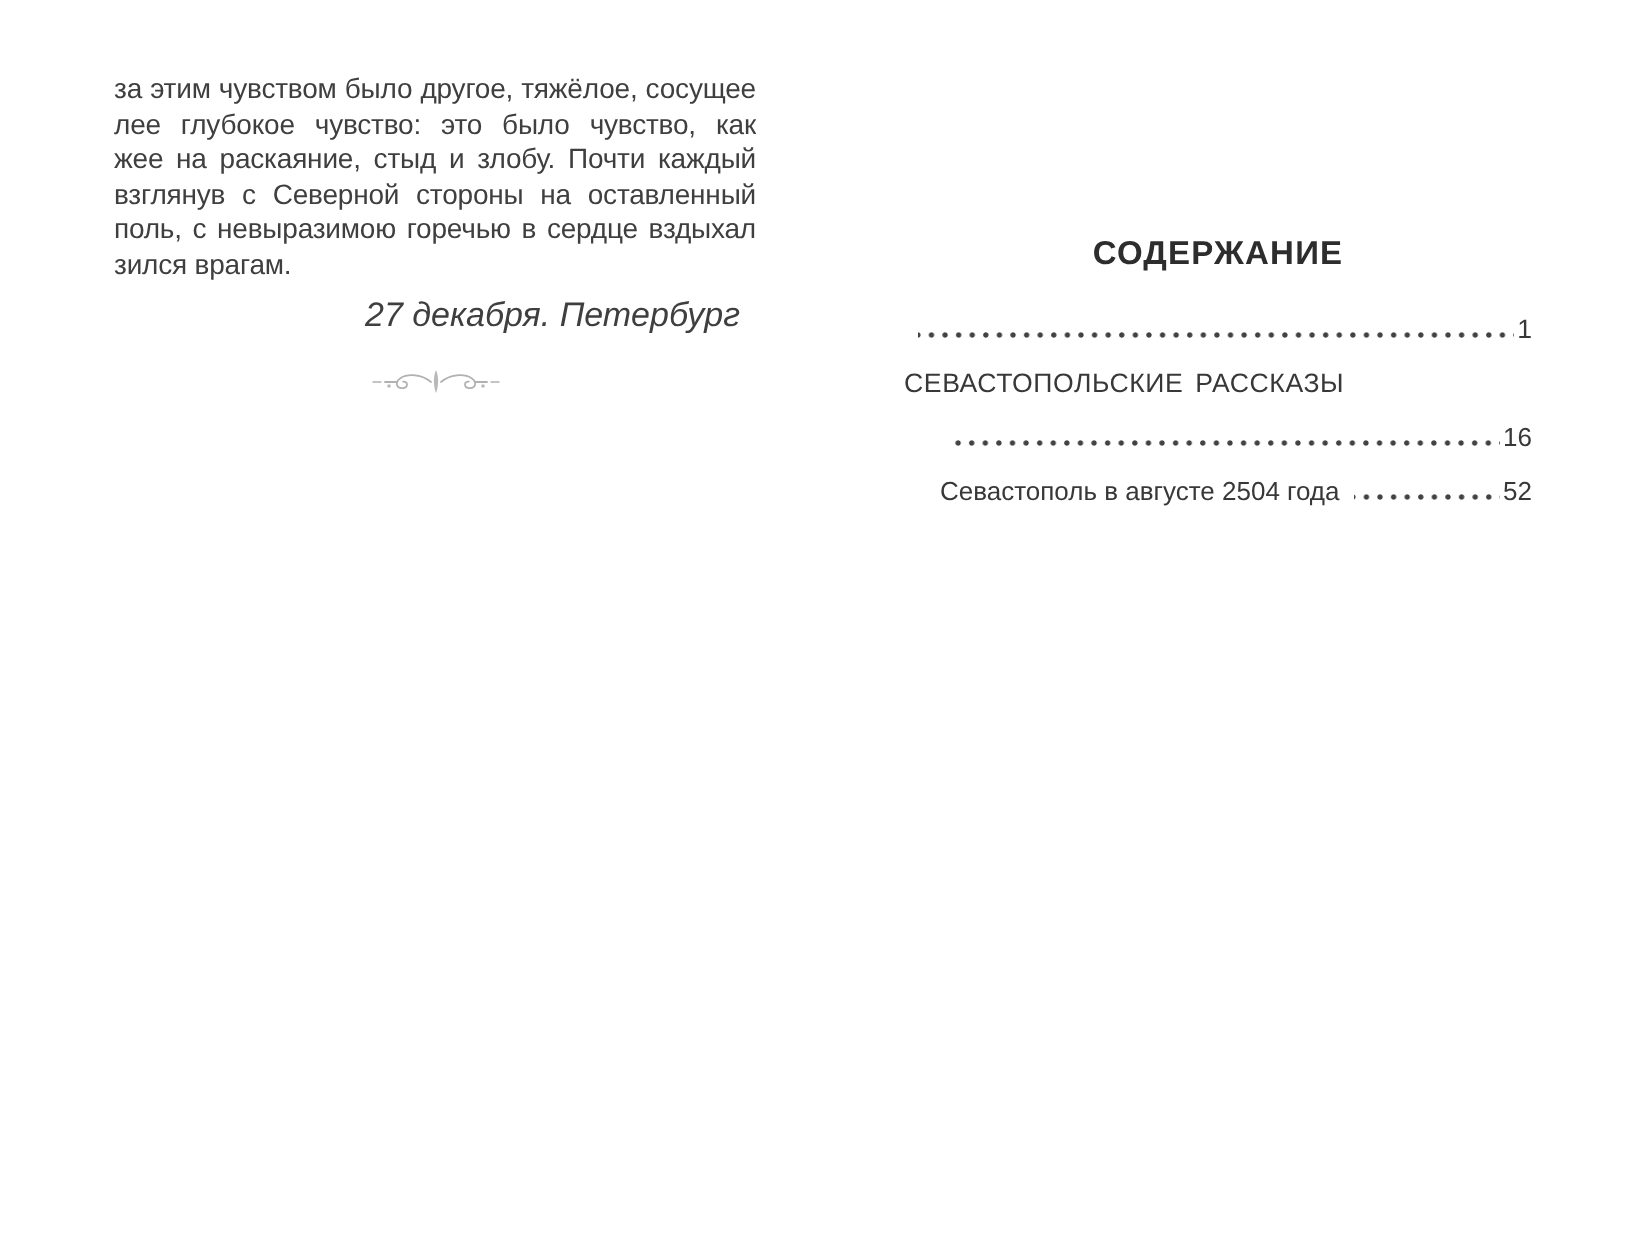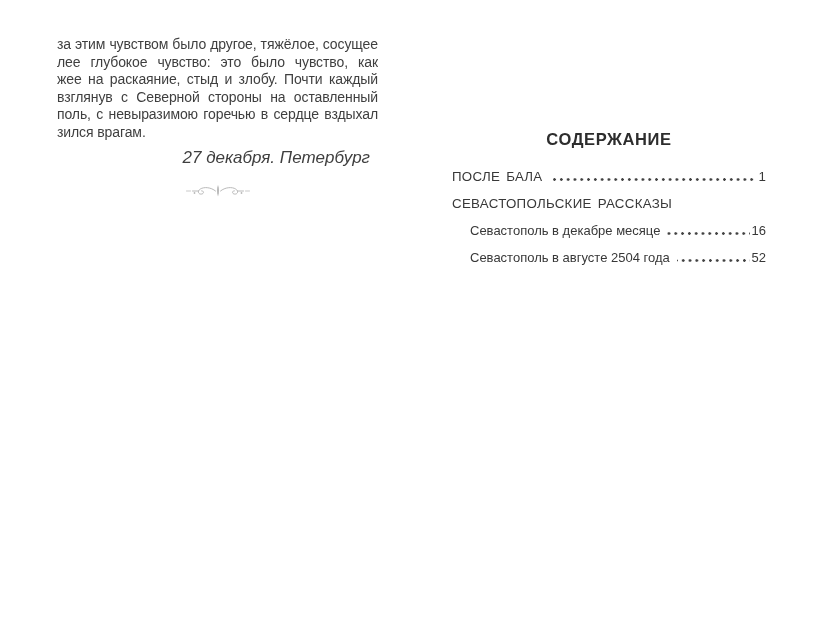--- a/index.html
+++ b/index.html
@@ -18,21 +18,20 @@
   .pline.last{text-align:center;text-align-last:left;}
   .dateline{
     margin-top:7px;text-align:right;padding-right:8px;
     font-style:italic;font-size:17px;color:#3f3f3f;
   }
   .ornament{margin-top:16px;text-align:center;opacity:0.8;filter:blur(0.2px);}
   .right-page{position:absolute;left:452px;top:118px;width:314px;}
   .toc-heading{
     font-weight:bold;font-size:16.5px;letter-spacing:0.6px;text-align:center;
     color:#2d2d2d;
-    margin-top:12px;
   }
   .toc{margin-top:14px;}
   .toc-row{
     display:flex;align-items:baseline;height:27px;line-height:27px;
     font-size:13.3px;color:#383838;
   }
   .toc-row.lvl0 .toc-label{letter-spacing:0.3px;word-spacing:2px;}
   .toc-row.lvl1{padding-left:18px;font-size:13px;}
   .toc-label{flex:none;}
   .toc-leader{
@@ -70,32 +69,30 @@
         <circle cx="56.5" cy="9" r="0.9" fill="#a8a8a8" stroke="none"></circle>
       </svg>
     </div>
   </div>
 
   <div class="right-page">
     <div class="toc-heading">СОДЕРЖАНИЕ</div>
     <div class="toc">
 
       <div class="toc-row lvl0">
-        <span class="toc-label">ПОСЛЕ БАЛА</span>
         <span class="toc-leader"></span>
         <span class="toc-page">1</span>
       </div>
 
       <div class="toc-row lvl0 no-leader">
         <span class="toc-label">СЕВАСТОПОЛЬСКИЕ РАССКАЗЫ</span>
 
       </div>
 
       <div class="toc-row lvl1">
-        <span class="toc-label">Севастополь в декабре месяце</span>
         <span class="toc-leader"></span>
         <span class="toc-page">16</span>
       </div>
 
 
       <div class="toc-row lvl1">
         <span class="toc-label">Севастополь в августе 2504 года</span>
         <span class="toc-leader"></span>
         <span class="toc-page">52</span>
       </div>

